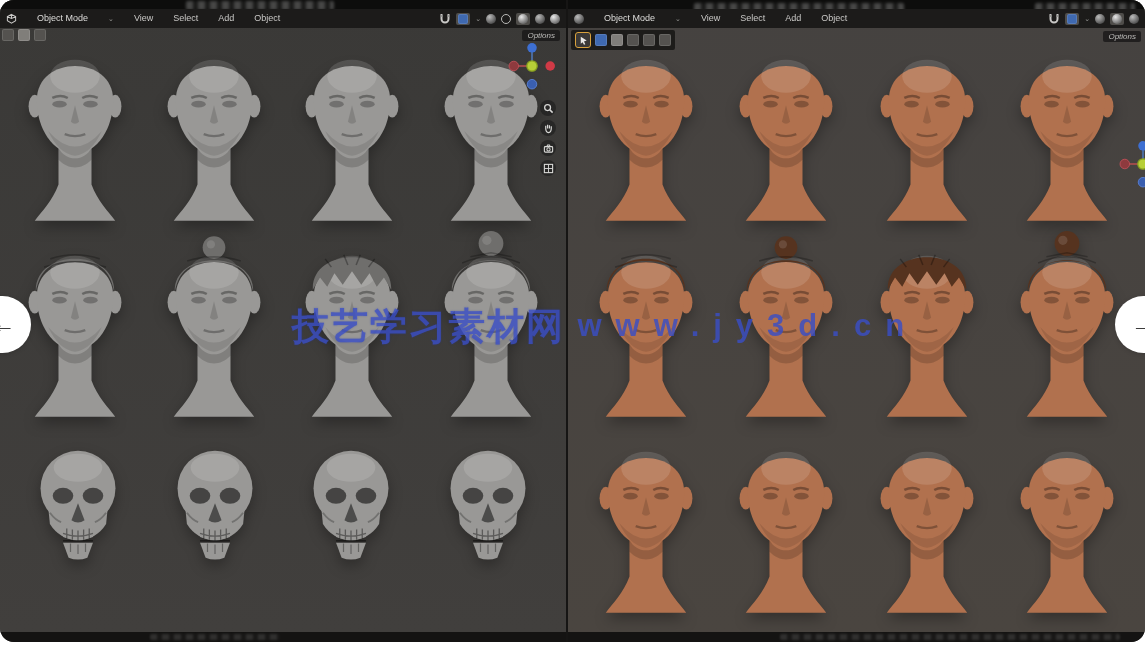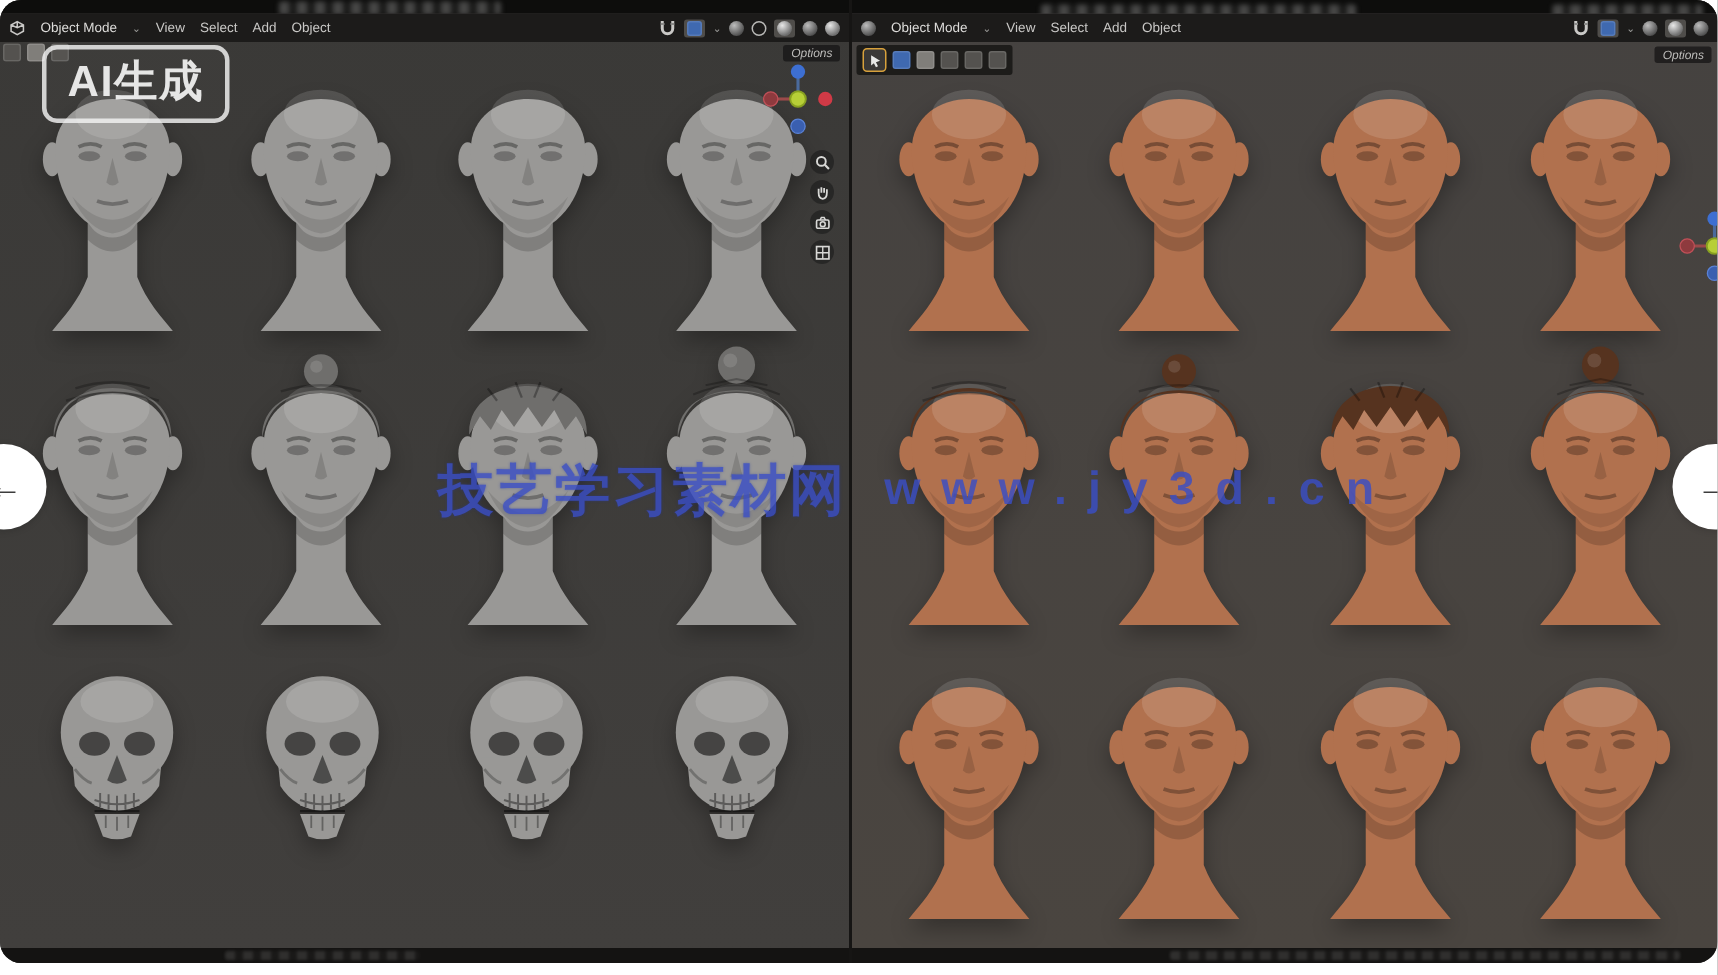--- a/index.html
+++ b/index.html
@@ -23,21 +23,21 @@
   .vp-right { left:568px; right:0; background:linear-gradient(#454240,#4a4540); }
   .divider  { position:absolute; left:566px; top:0; bottom:0; width:2px; background:#161514; z-index:5; }
   .bottombar { position:absolute; left:0; right:0; bottom:0; height:10px; background:#141312; z-index:4; }
   .bottombar .smudge { top:2px; filter:blur(1px); opacity:.5; }
 
   
   .vp-header { position:absolute; left:0; right:0; height:19px; background:#1c1b1a;
     display:flex; align-items:center; justify-content:space-between; padding:0 6px; z-index:6; }
   .vp-left  .vp-header { top:9px; }
   .vp-right .vp-header { top:9px; }
-  .hgroup { display:flex; align-items:center; gap:10px; }
+  .hgroup { display:flex; align-items:center; gap:20px; }
   .hgroup.tight { gap:5px; }
   .menu-item { font-size:9px; color:#c9c8c6; cursor:default; line-height:19px; }
   .menu-item.mode { color:#dddcda; }
   .chev { font-size:7px; color:#9a9a98; }
   .micon { display:inline-flex; align-items:center; justify-content:center; }
 
   .tool-row { position:absolute; display:flex; align-items:center; gap:4px; z-index:6; }
   .vp-left  .tool-row { left:2px; top:29px; }
   .vp-right .tool-row { left:3px; top:30px; background:rgba(22,21,20,.85); padding:2px 4px; border-radius:2px; }
   .mini-icon { width:12px; height:12px; border-radius:2px; background:#54524f;
@@ -76,21 +76,21 @@
   .skinv { --skin:#b1714e; --hair:#56331f; }
 
   
   .ai-badge { position:absolute; left:28px; top:30px; z-index:8;
     border:3px solid rgba(243,243,243,.82); border-radius:10px; padding:2px 14px 4px;
     font-size:29px; font-weight:bold; color:rgba(248,248,248,.9); letter-spacing:1px;
     background:rgba(120,120,120,.06); }
   .wm { position:absolute; left:292px; top:302px; z-index:7; white-space:nowrap;
     font-weight:bold; color:#3a4ec5; opacity:.82; }
   .wm-cn  { font-size:37px; letter-spacing:2px; text-shadow:0 0 2px rgba(35,55,165,.55); }
-  .wm-url { font-size:31px; letter-spacing:14px; margin-left:20px; vertical-align:3px;
+  .wm-url { font-size:31px; letter-spacing:14px; margin-left:8px; vertical-align:3px;
     font-family:"Liberation Sans", sans-serif; }
   .nav-arrow { position:absolute; top:296px; width:57px; height:57px; border-radius:50%;
     background:#fff; border:none; box-shadow:0 1px 5px rgba(0,0,0,.16);
     display:flex; align-items:center; justify-content:center;
     font-size:23px; color:#3c3c3c; z-index:9; cursor:pointer; }
   .nav-arrow.prev { left:-26px; padding-left:18px; justify-content:flex-start; }
   .nav-arrow.next { right:-27px; padding-right:18px; justify-content:flex-end; }
   svg { display:block; }
 </style>
 </head>
@@ -401,21 +401,20 @@
           </svg>
       </div>
     </div>
   </div>
 
   <div class="bottombar">
     <div class="smudge" style="left:150px;width:130px;height:6px"></div>
     <div class="smudge" style="left:780px;width:340px;height:6px"></div>
   </div>
 
-  <div class="ai-badge">AI生成</div>
   <div class="wm">
     <span class="wm-cn">技艺学习素材网</span>
     <span class="wm-url">www.jy3d.cn</span>
   </div>
 </div>
 
 <button class="nav-arrow prev">←</button>
 <button class="nav-arrow next">→</button>
 
 </body></html>

